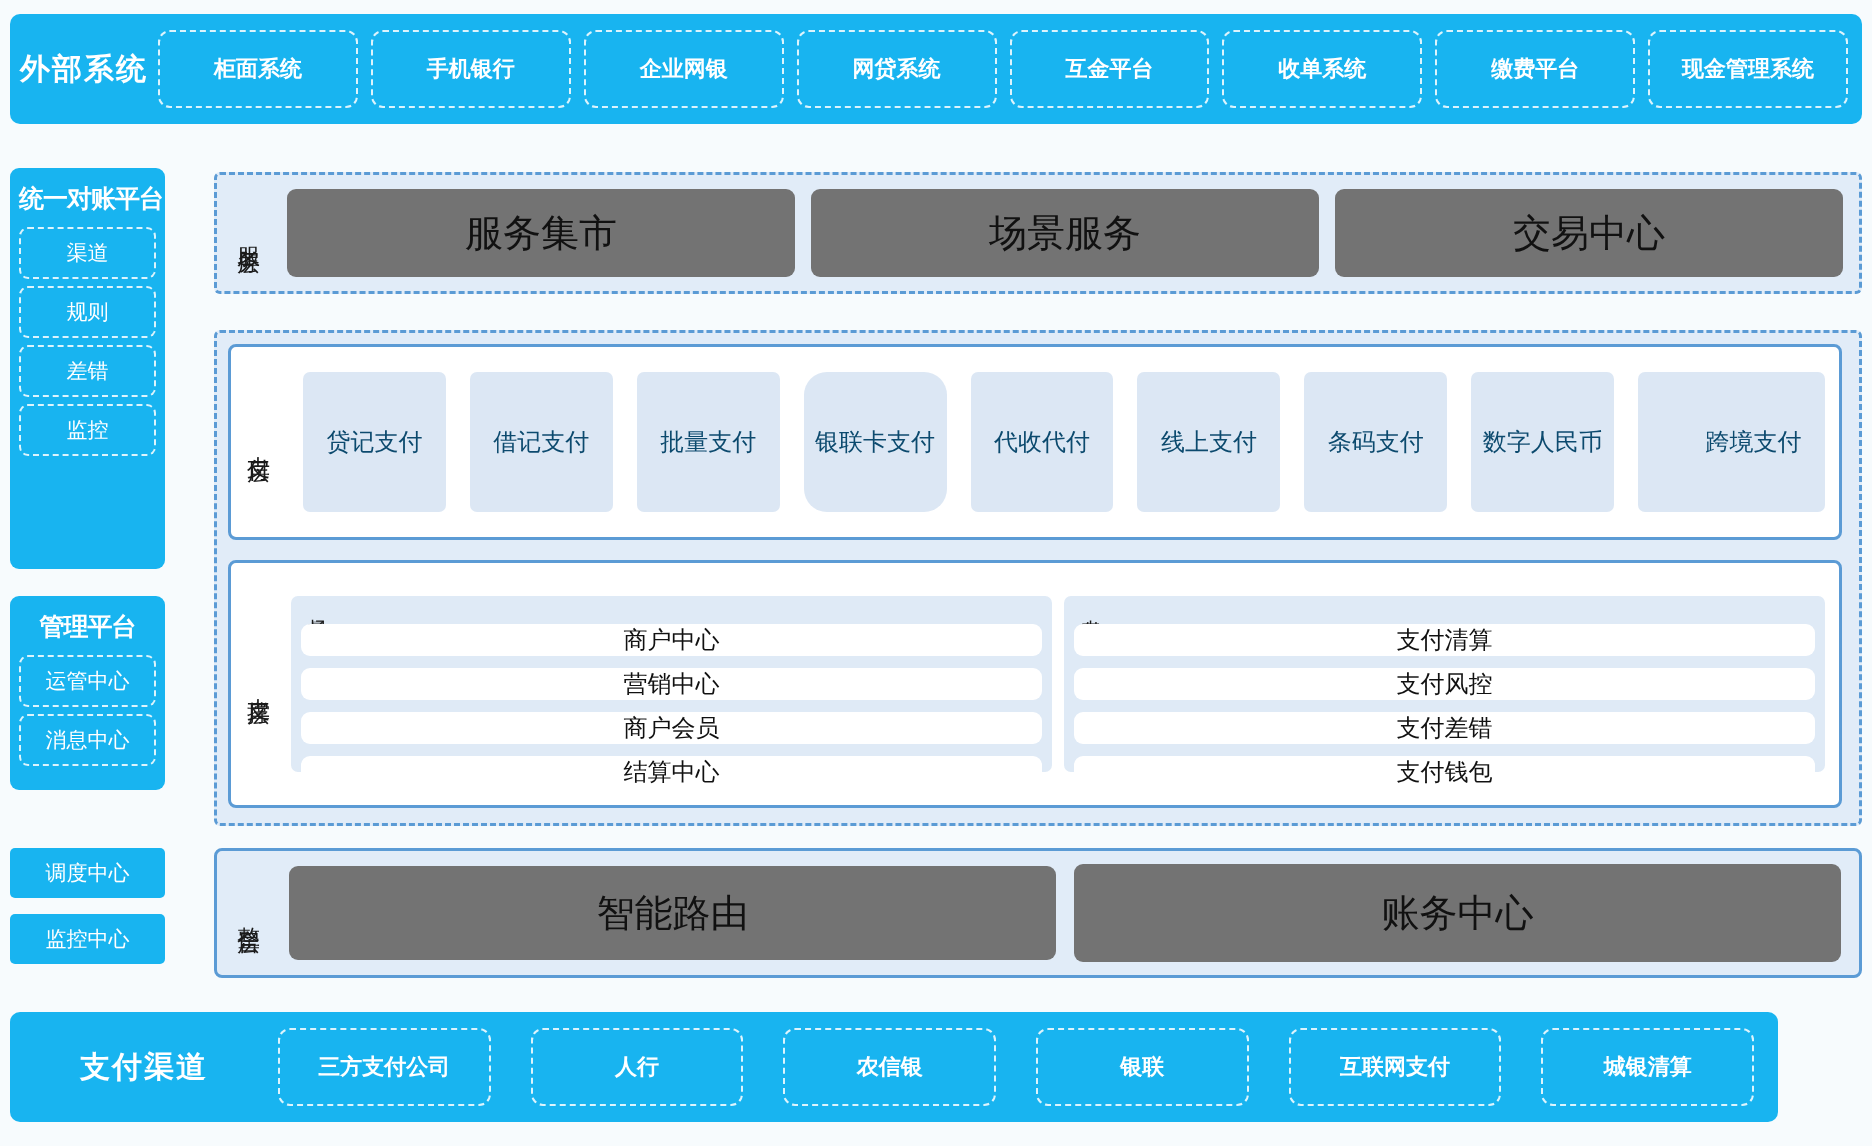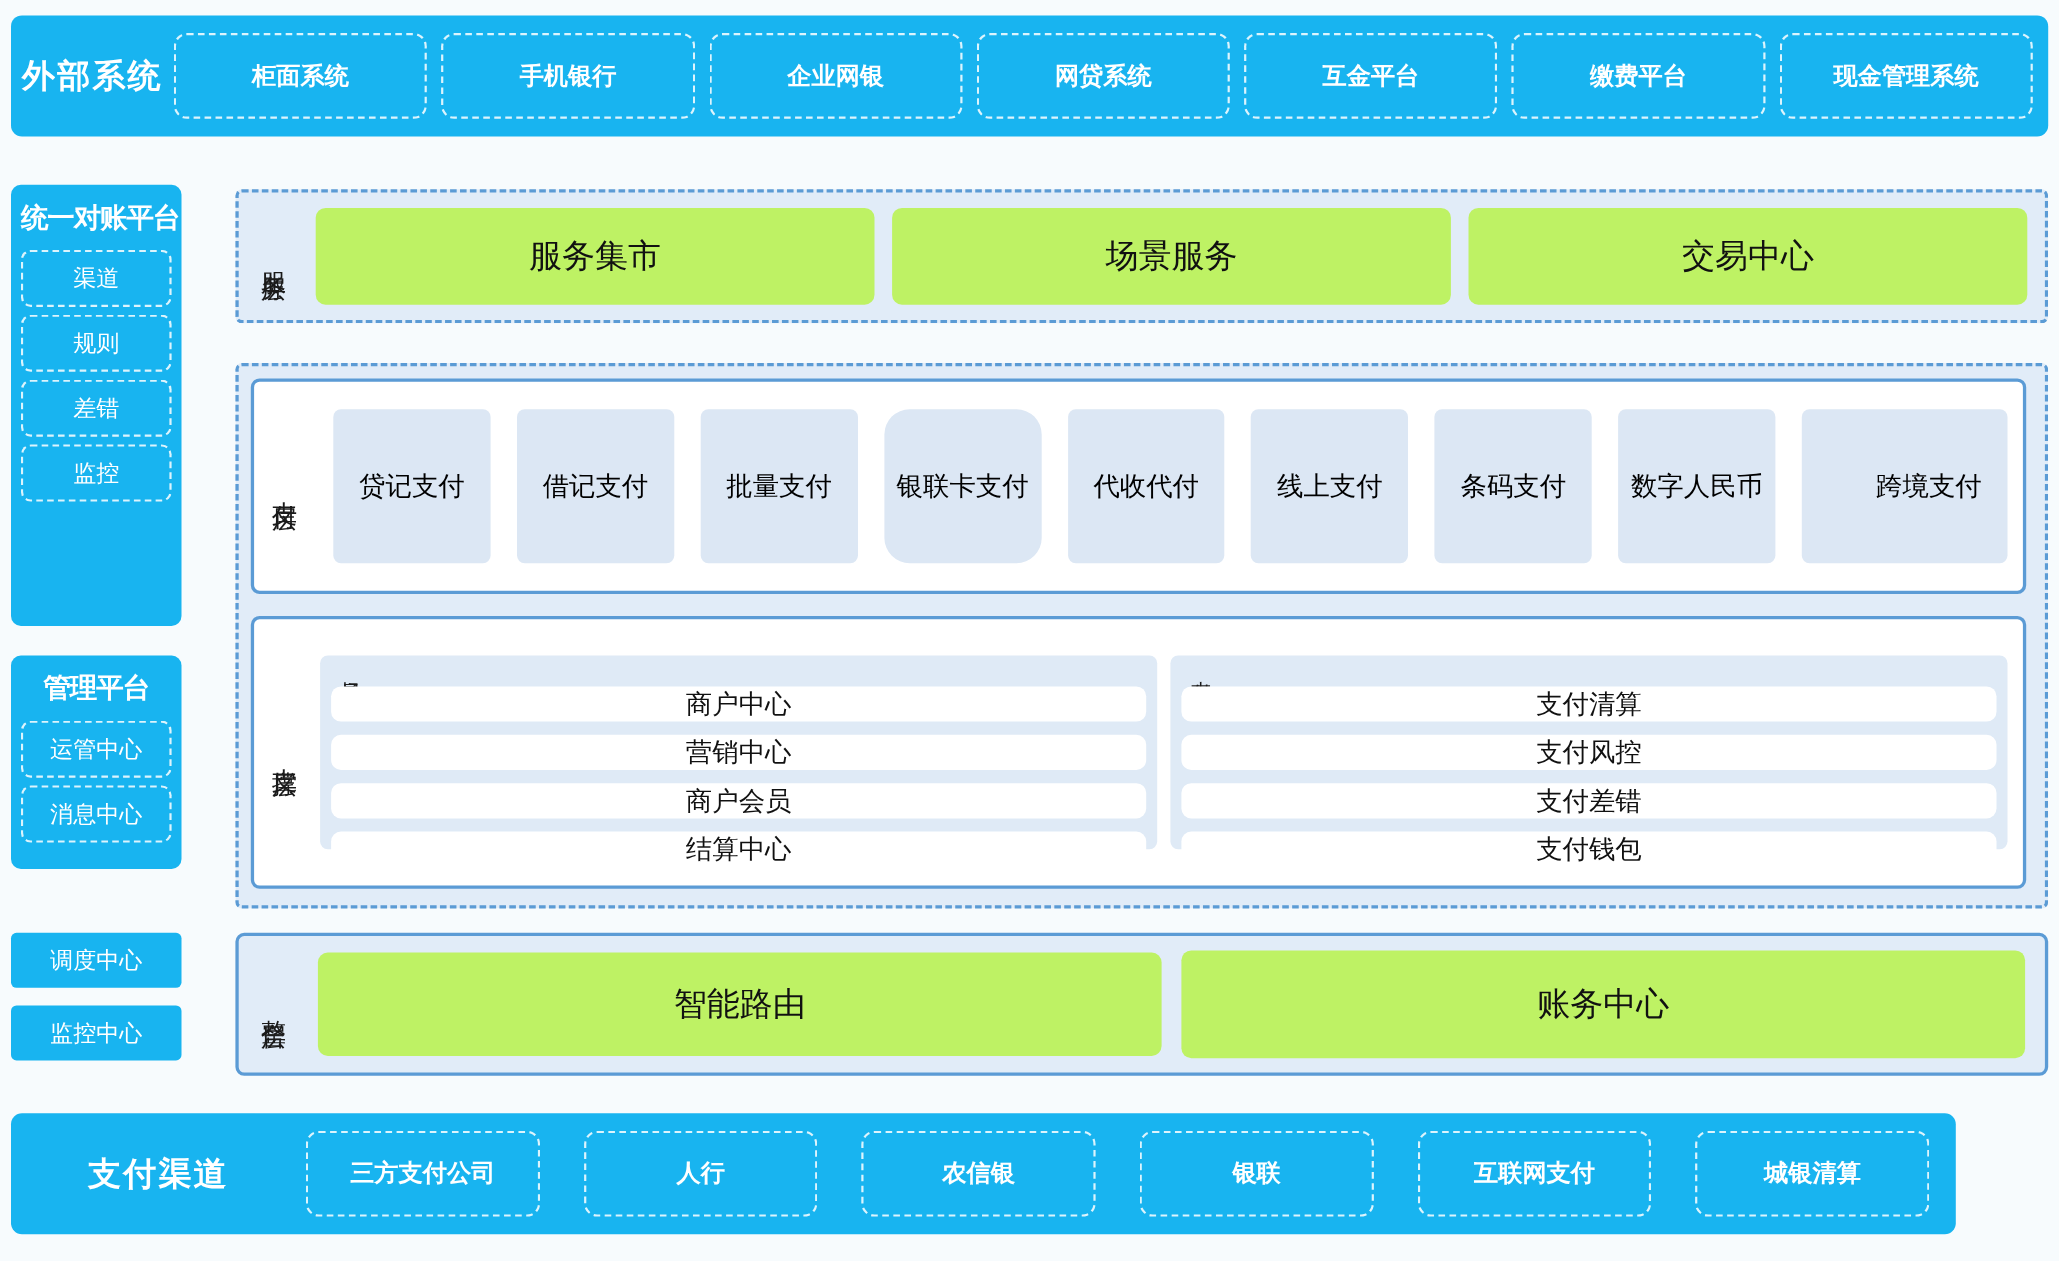--- a/index.html
+++ b/index.html
@@ -112,37 +112,37 @@
     letter-spacing: 3px;
     line-height: 1.05;
     display: flex;
     align-items: center;
     justify-content: center;
     flex: 0 0 auto;
   }
   .vlabel.small { font-size: 19px; letter-spacing: 2px; }
 
   .white-tile {
-    background: #bef264;
-    border-radius: 9px;
-    display: flex;
-    align-items: center;
-    justify-content: center;
-    font-size: 30px;
+    background: #737373;
+    border-radius: 9px;
+    display: flex;
+    align-items: center;
+    justify-content: center;
+    font-size: 38px;
     color: #111;
     flex: 1 1 0;
   }
   .blue-tile {
     background: #dce7f4;
     border-radius: 7px;
     display: flex;
     align-items: center;
     justify-content: center;
     font-size: 24px;
-    color: #000000;
+    color: #0c4a6e;
     flex: 1 1 0;
     margin-left: 12px;
   }
   .inner-group {
     background: #dfeaf6;
     border-radius: 7px;
     display: flex;
     align-items: stretch;
     padding: 8px 10px;
     gap: 12px;
@@ -166,20 +166,21 @@
 <div id="root">
 
   <div class="cyan-bar" style="left:10px; top:14px; width:1852px; height:110px; padding:0 14px 0 0;">
     <div class="cyan-bar-title" style="width:148px;">外部系统</div>
     <div class="row" style="flex:1 1 auto; gap:13px; align-items:center;">
       <div class="dashed-chip">柜面系统</div>
       <div class="dashed-chip">手机银行</div>
       <div class="dashed-chip">企业网银</div>
       <div class="dashed-chip">网贷系统</div>
       <div class="dashed-chip">互金平台</div>
+      <div class="dashed-chip">收单系统</div>
       <div class="dashed-chip">缴费平台</div>
       <div class="dashed-chip">现金管理系统</div>
     </div>
   </div>
 
   <div class="rail-card" style="top:168px; height:401px;">
     <div class="rail-card-title">统一对账平台</div>
     <div class="rail-sub">渠道</div>
     <div class="rail-sub">规则</div>
     <div class="rail-sub">差错</div>

